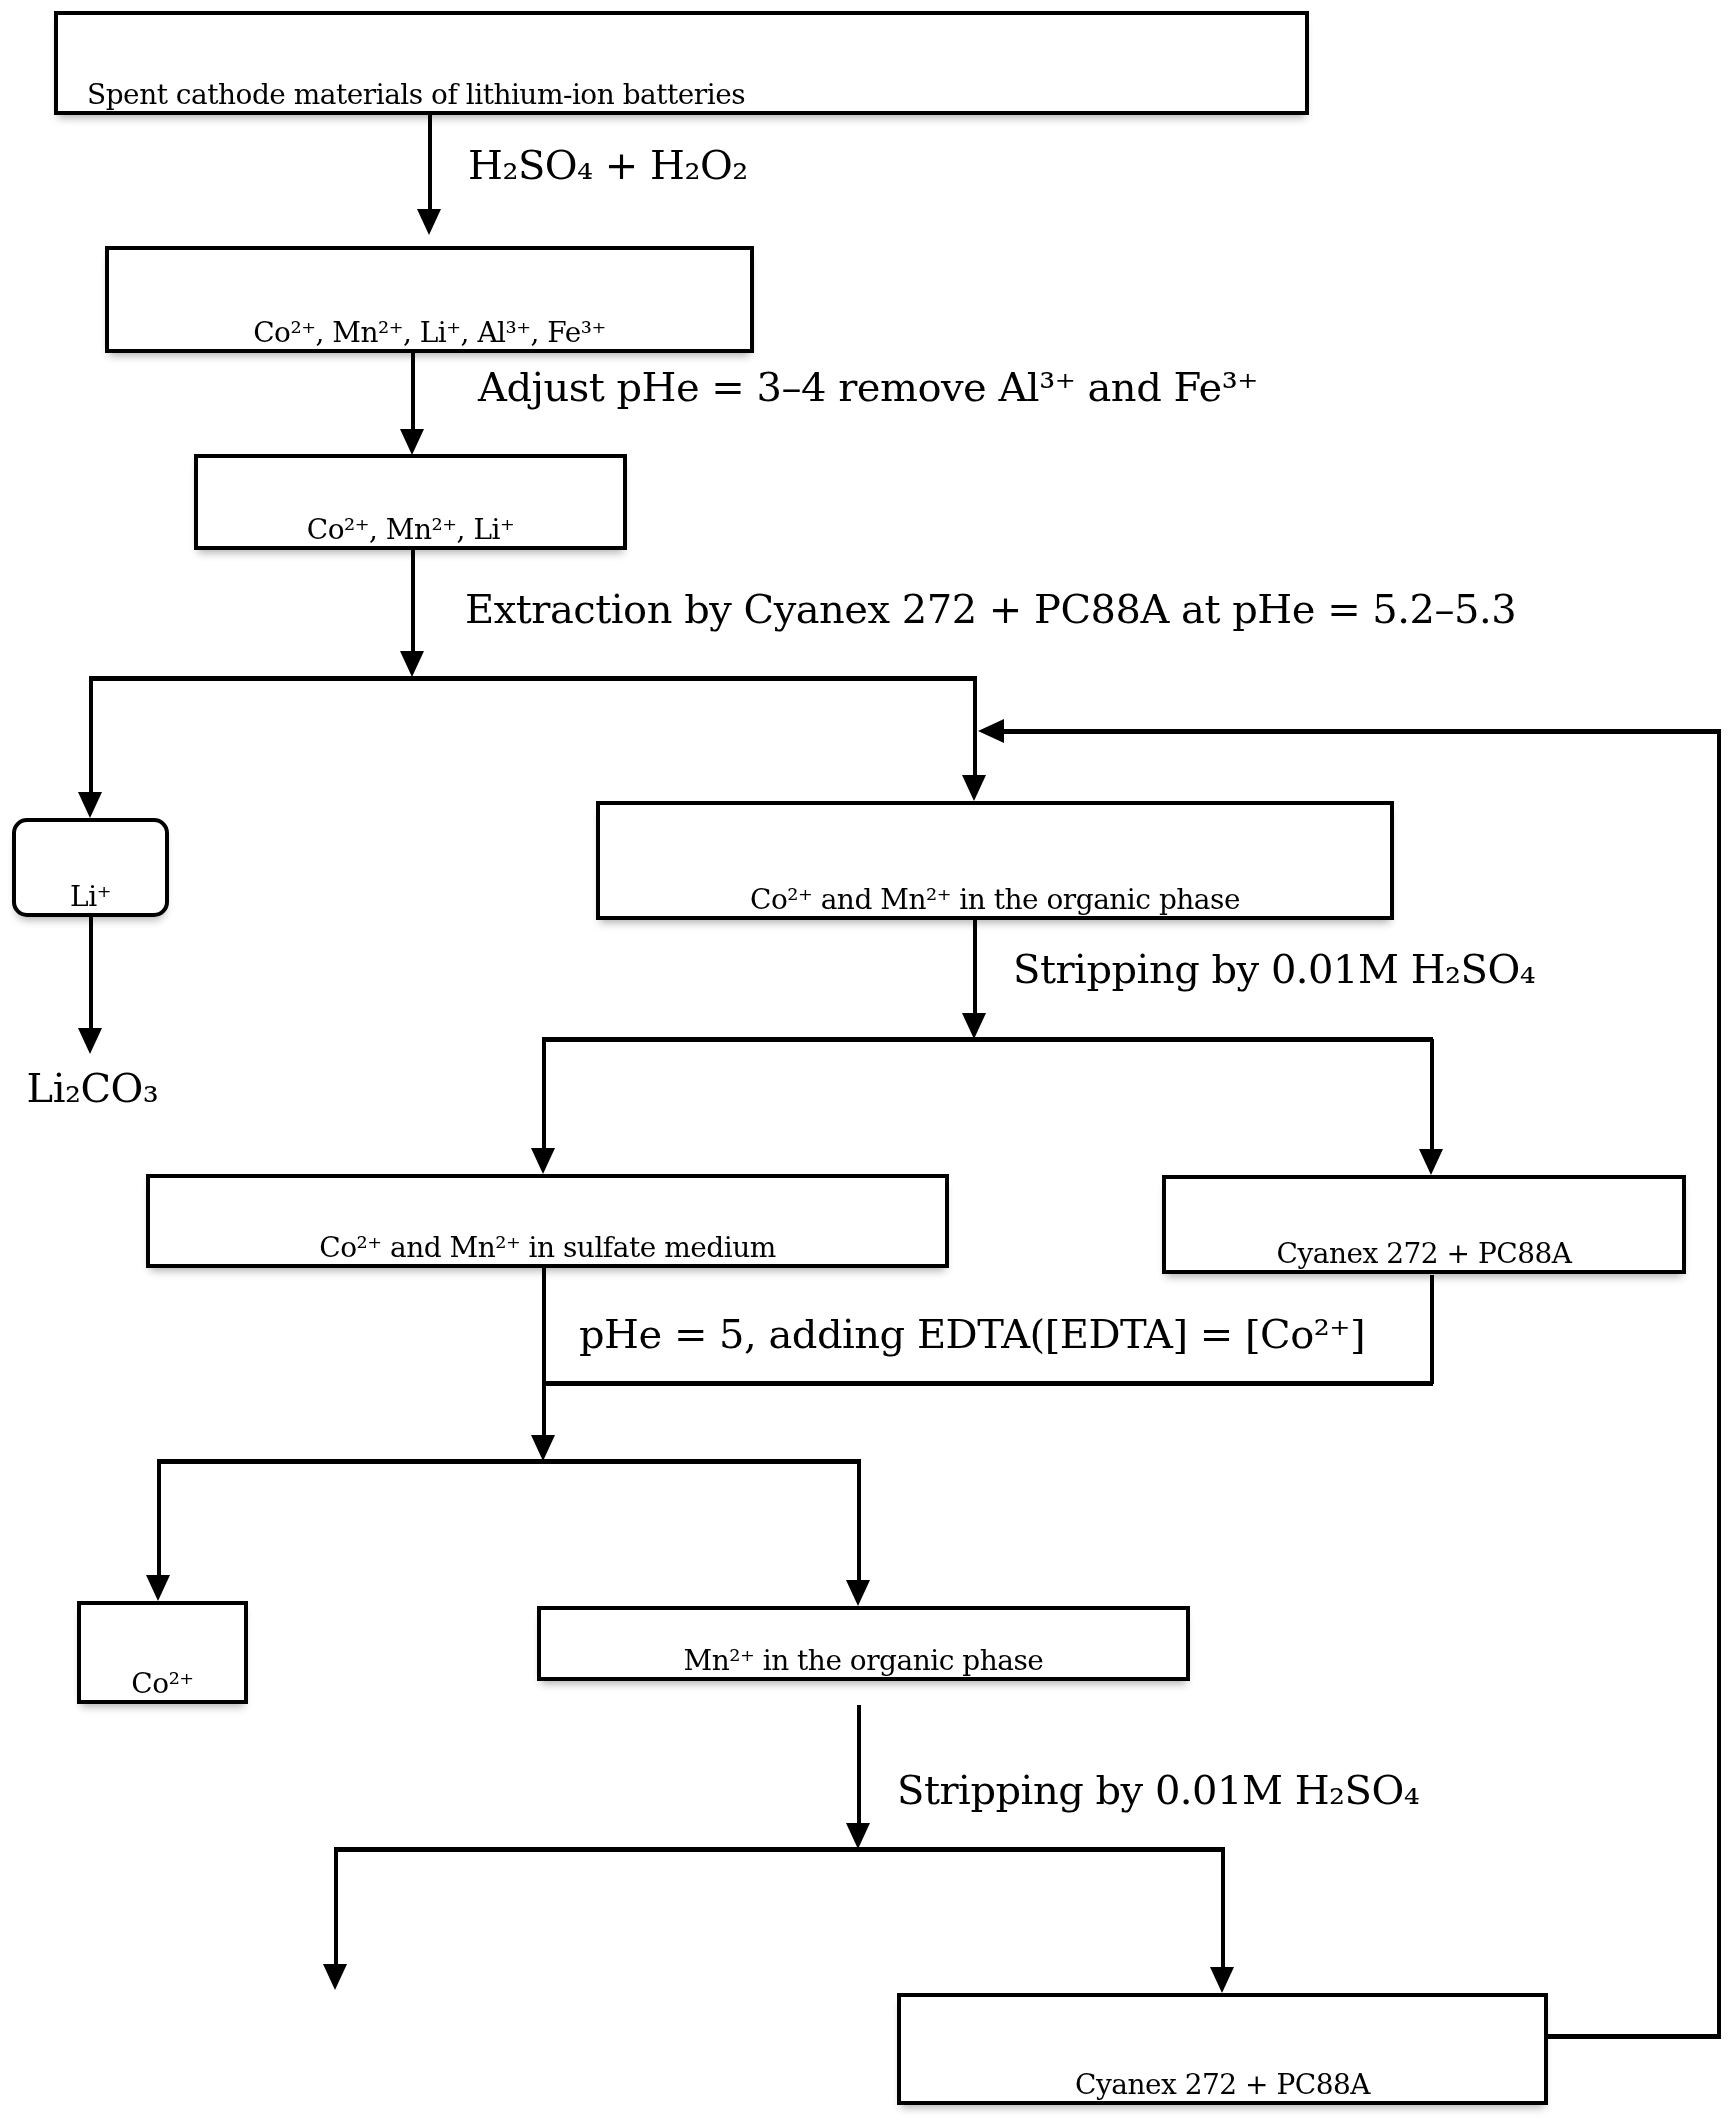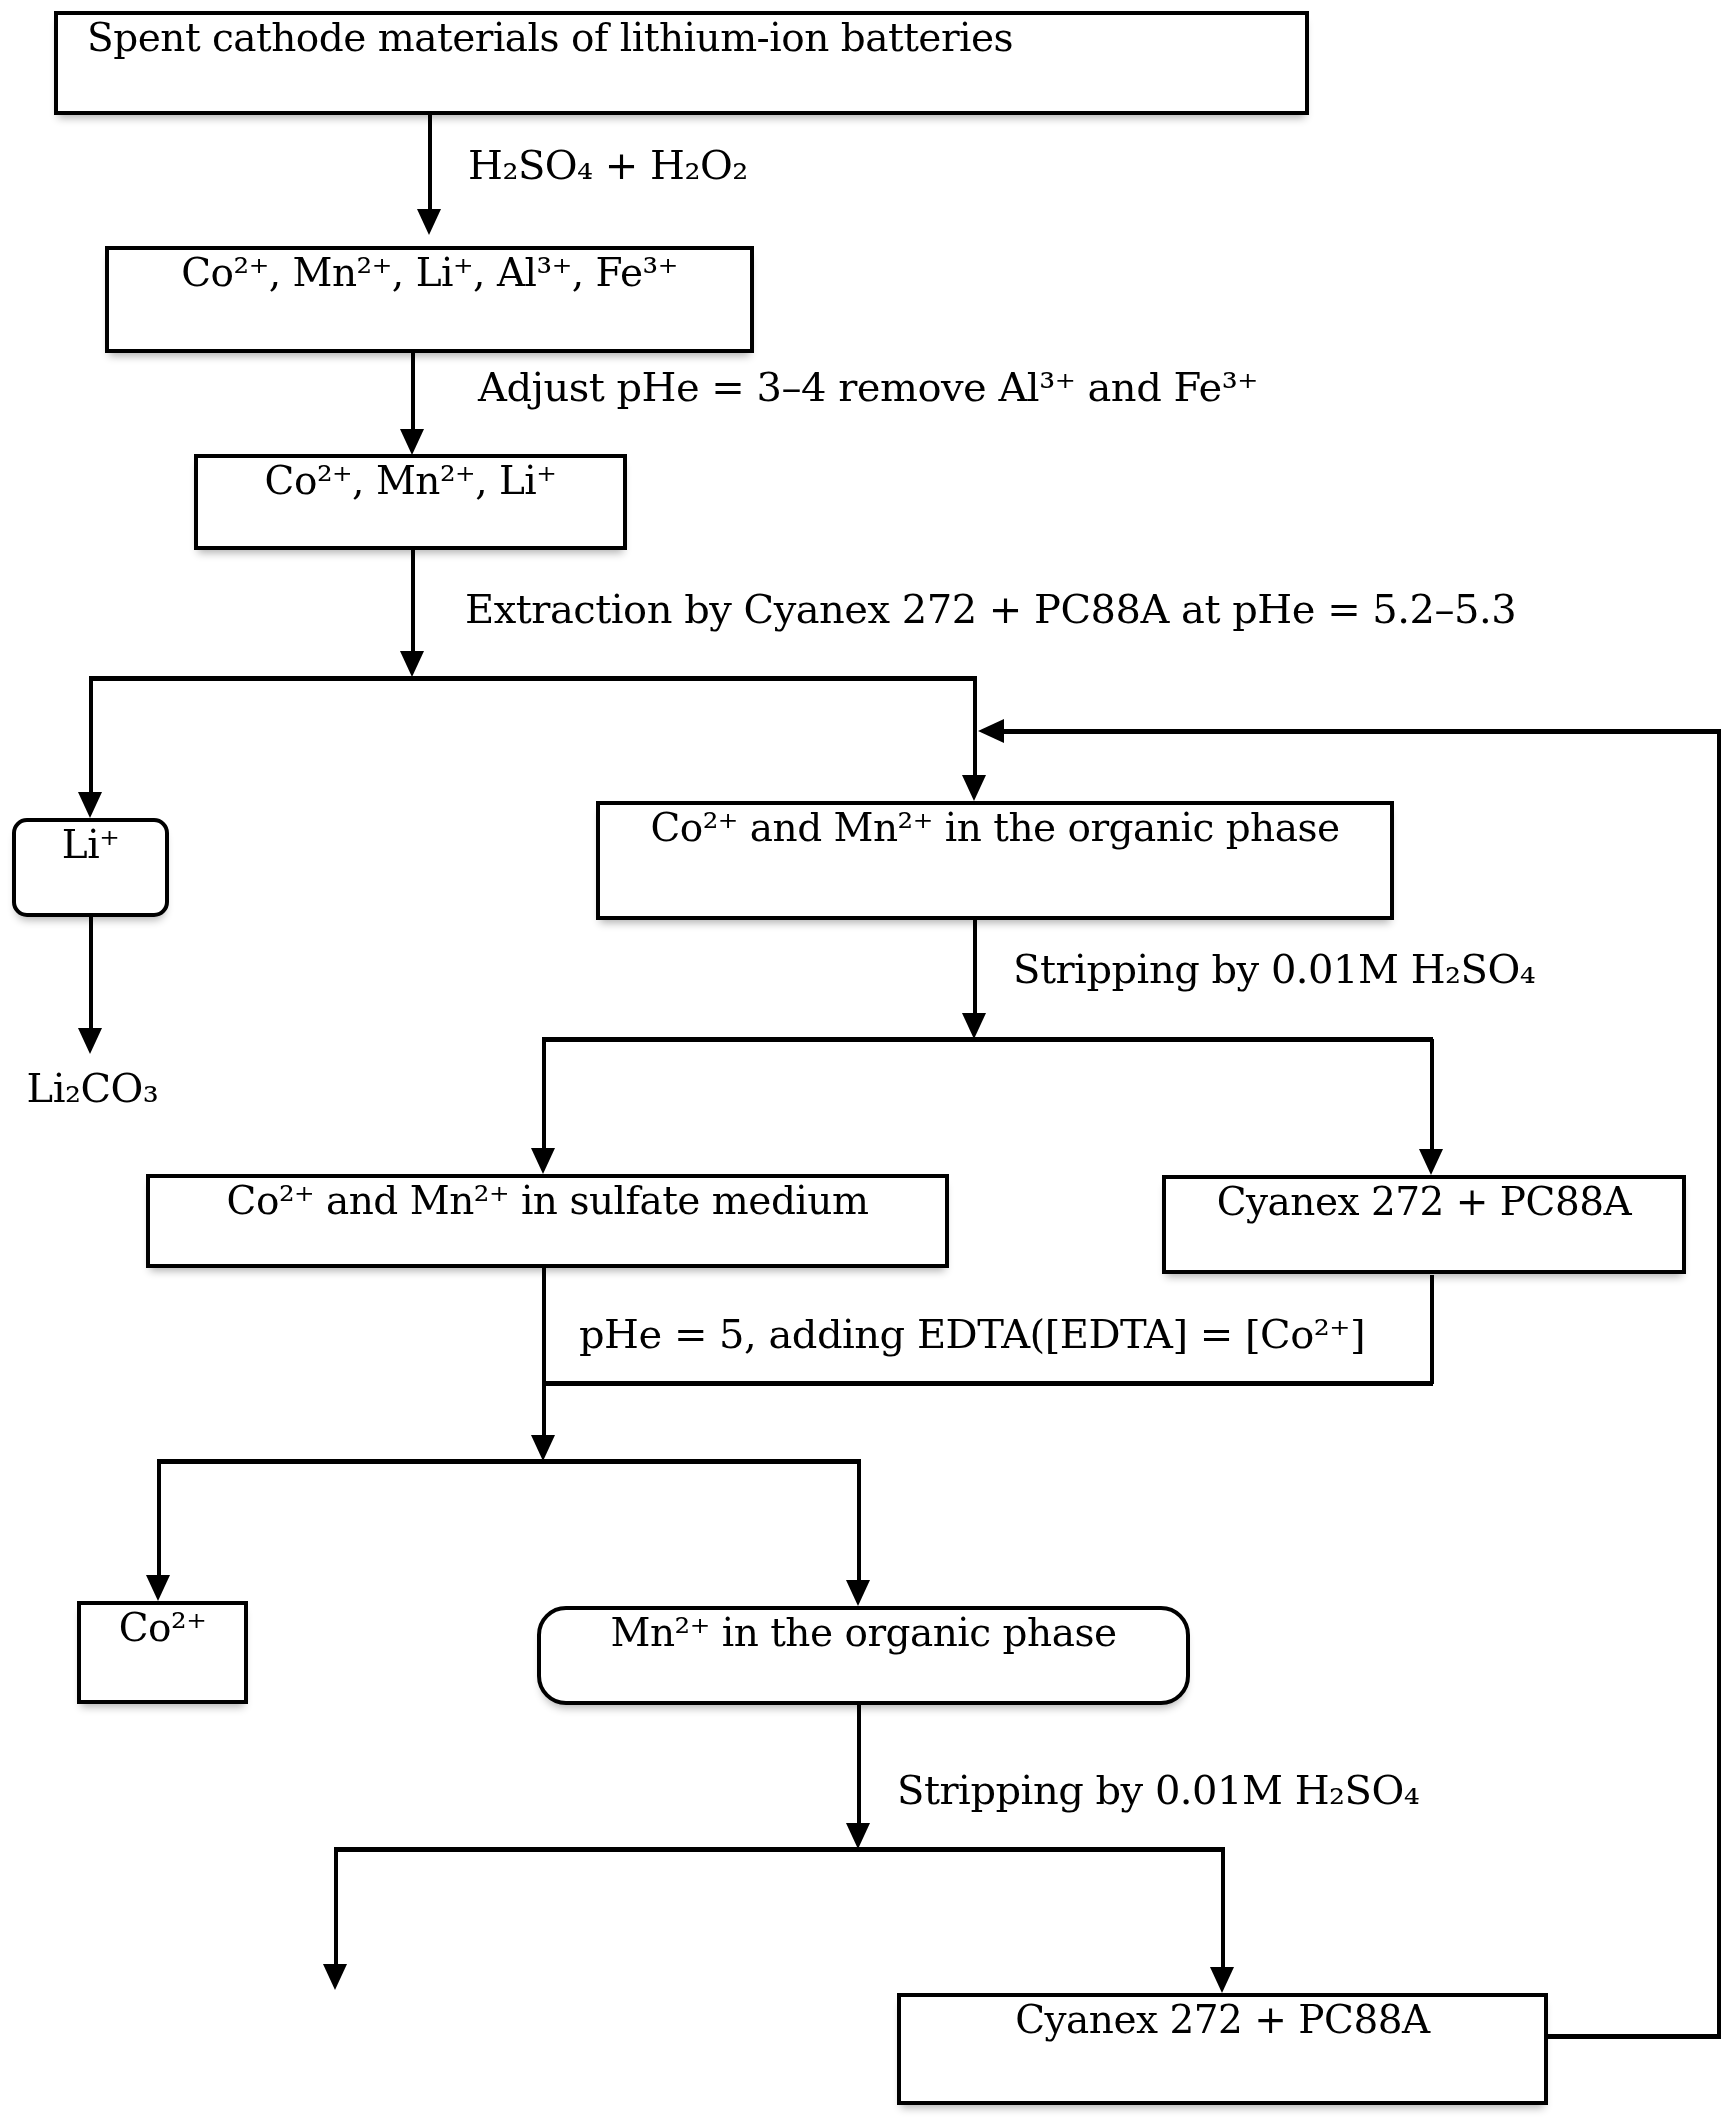--- a/index.html
+++ b/index.html
@@ -12,24 +12,24 @@
     font-family: "DejaVu Serif", "Liberation Serif", serif;
     color: #000;
     overflow: hidden;
   }
   .node {
     position: absolute;
     box-sizing: border-box;
     border: 4px solid #000;
     background: #fff;
     display: flex;
-    align-items: flex-start;
+    align-items: flex-end;
     justify-content: center;
     text-align: center;
-    font-size: 39px;
+    font-size: 28px;
     letter-spacing: -0.5px;
     white-space: nowrap;
     box-shadow: 0 7px 8px -4px rgba(0,0,0,0.30);
     z-index: 2;
   }
   .node.align-left { justify-content: flex-start; padding-left: 29px; }
   .vline {
     position: absolute;
     width: 3.5px;
     background: #000;
@@ -106,21 +106,21 @@
   </div>
 
   <div class="node" style="left:1162px; top:1175px; width:524px; height:99px;">
     <span>Cyanex 272 + PC88A</span>
   </div>
 
   <div class="node" style="left:77px; top:1601px; width:171px; height:103px;">
     <span>Co²⁺</span>
   </div>
 
-  <div class="node" style="left:537px; top:1606px; width:653px; height:99px;border-radius:29px;">
+  <div class="node" style="left:537px; top:1606px; width:653px; height:75px;">
     <span>Mn²⁺ in the organic phase</span>
   </div>
 
 
   <div class="node" style="left:897px; top:1993px; width:651px; height:112px;">
     <span>Cyanex 272 + PC88A</span>
   </div>
 
   <div class="terminal" style="left:20px; top:1068px; width:145px;">
     <span>Li₂CO₃</span>

